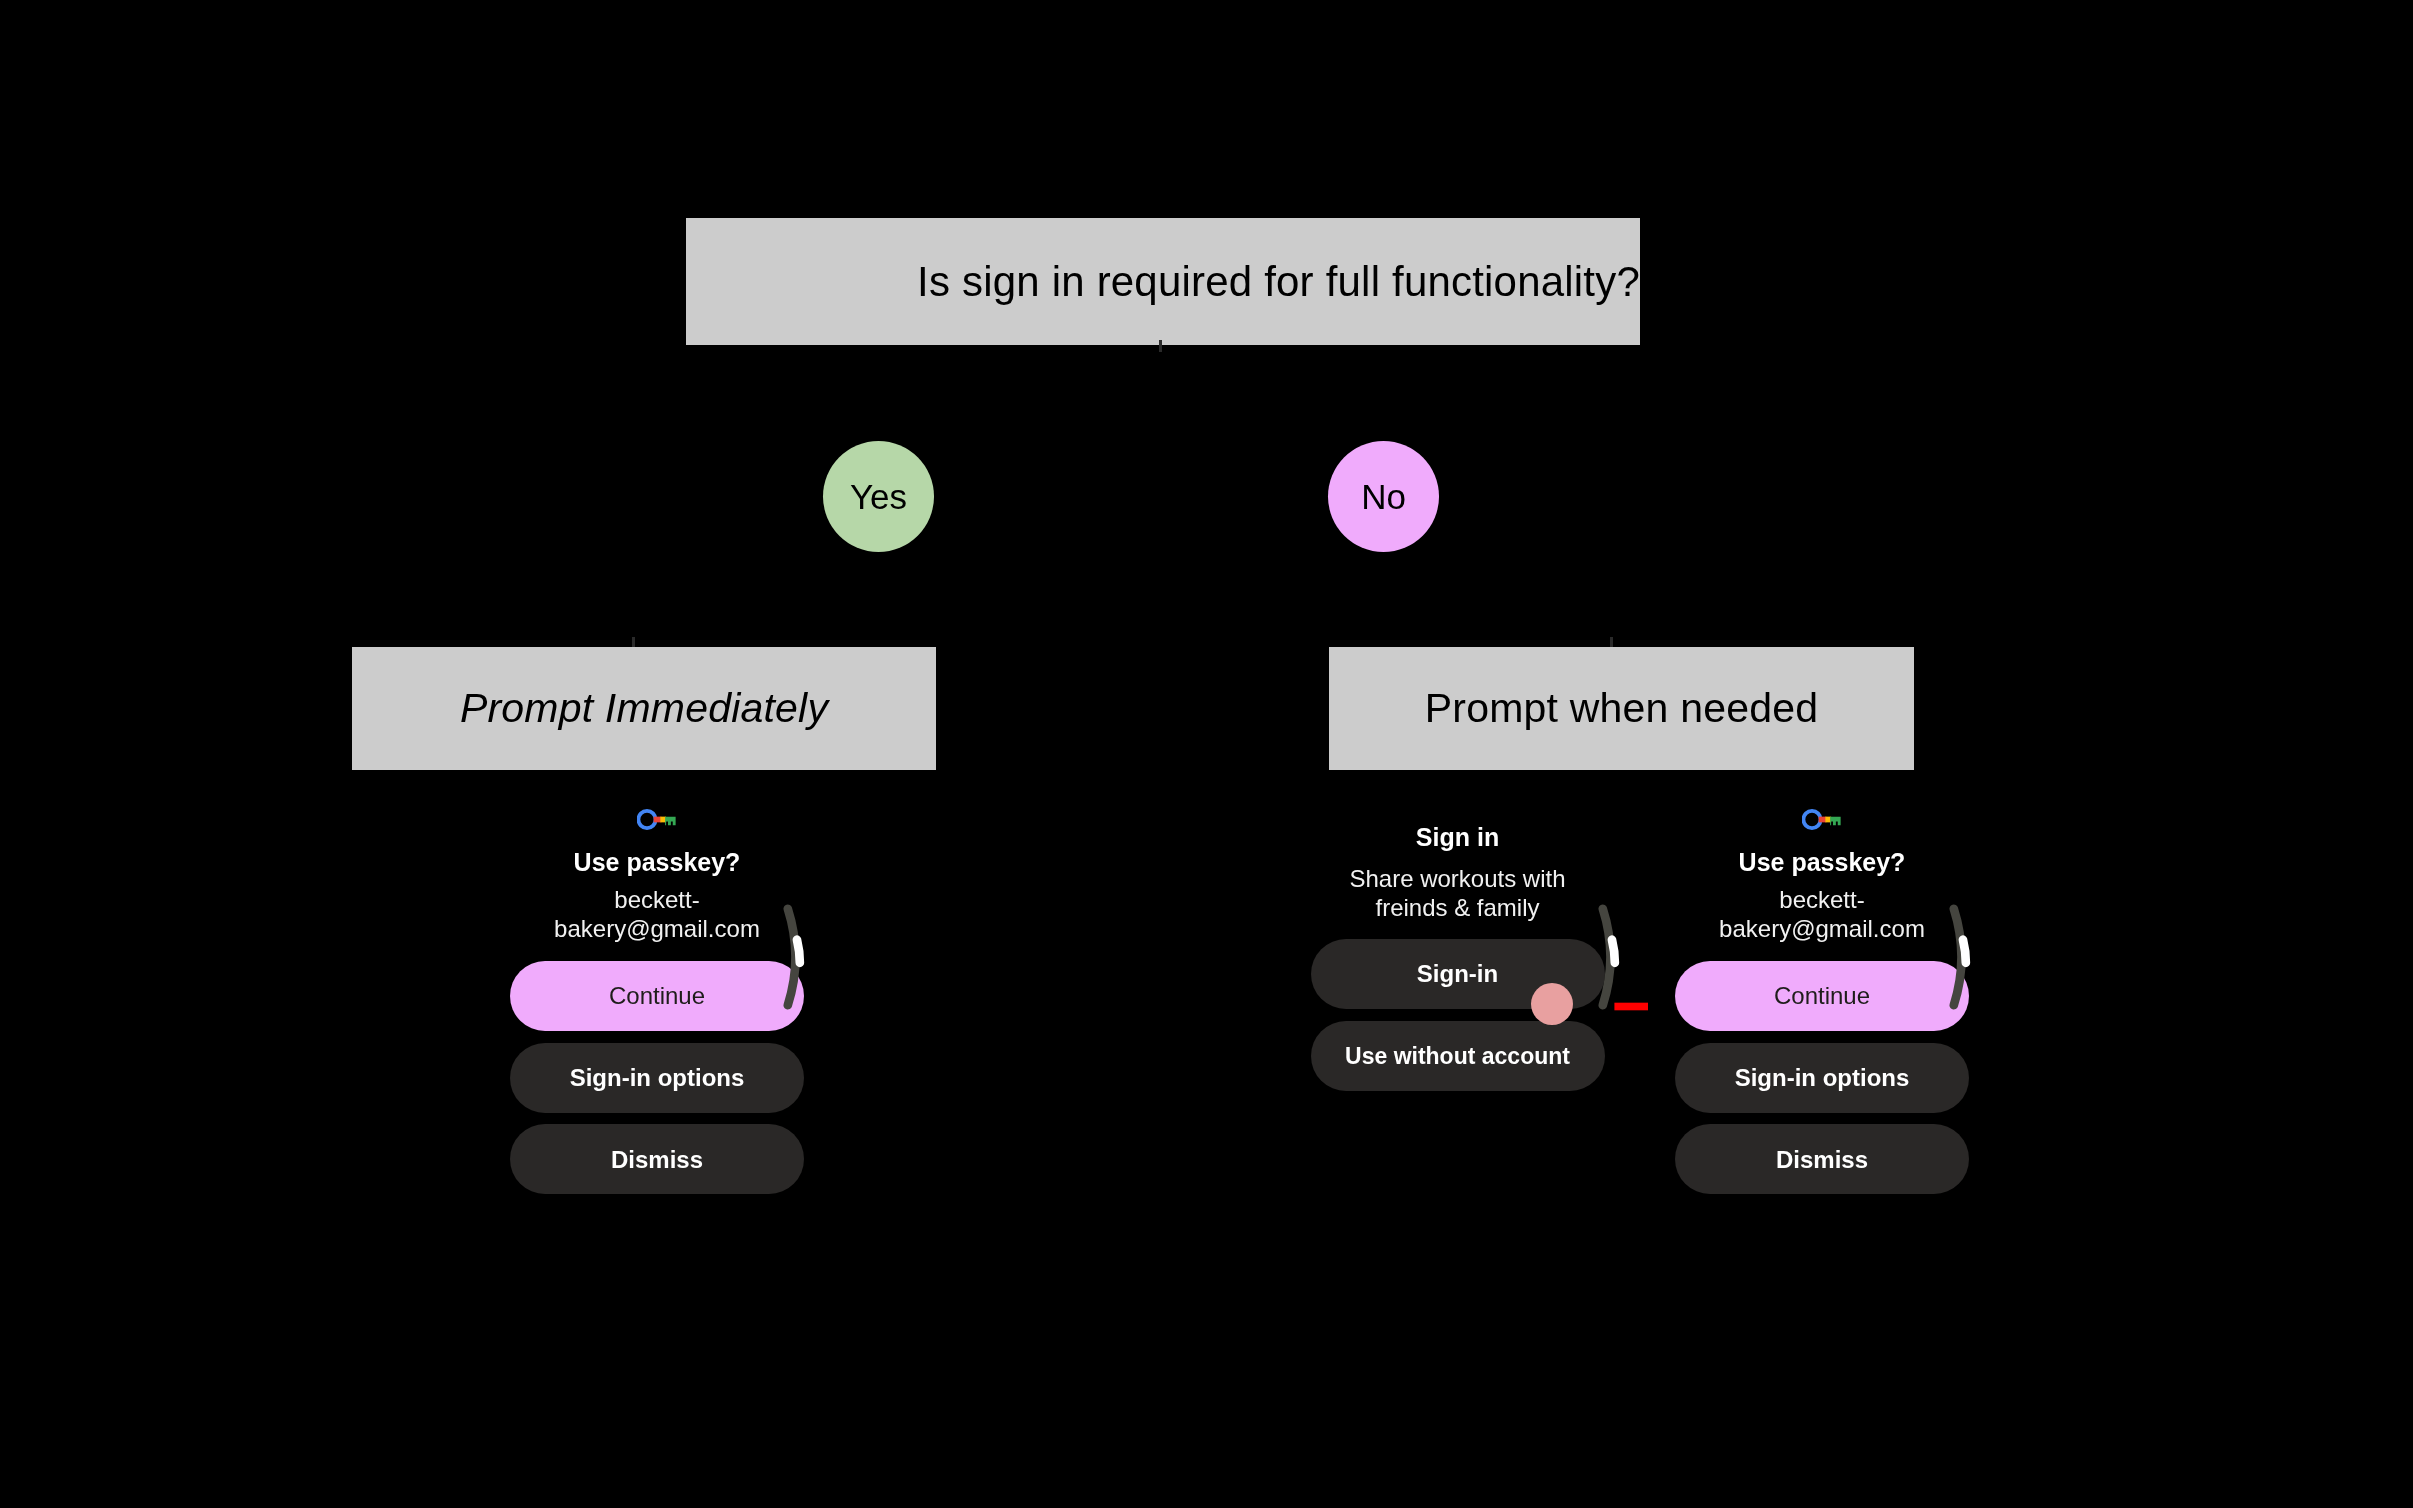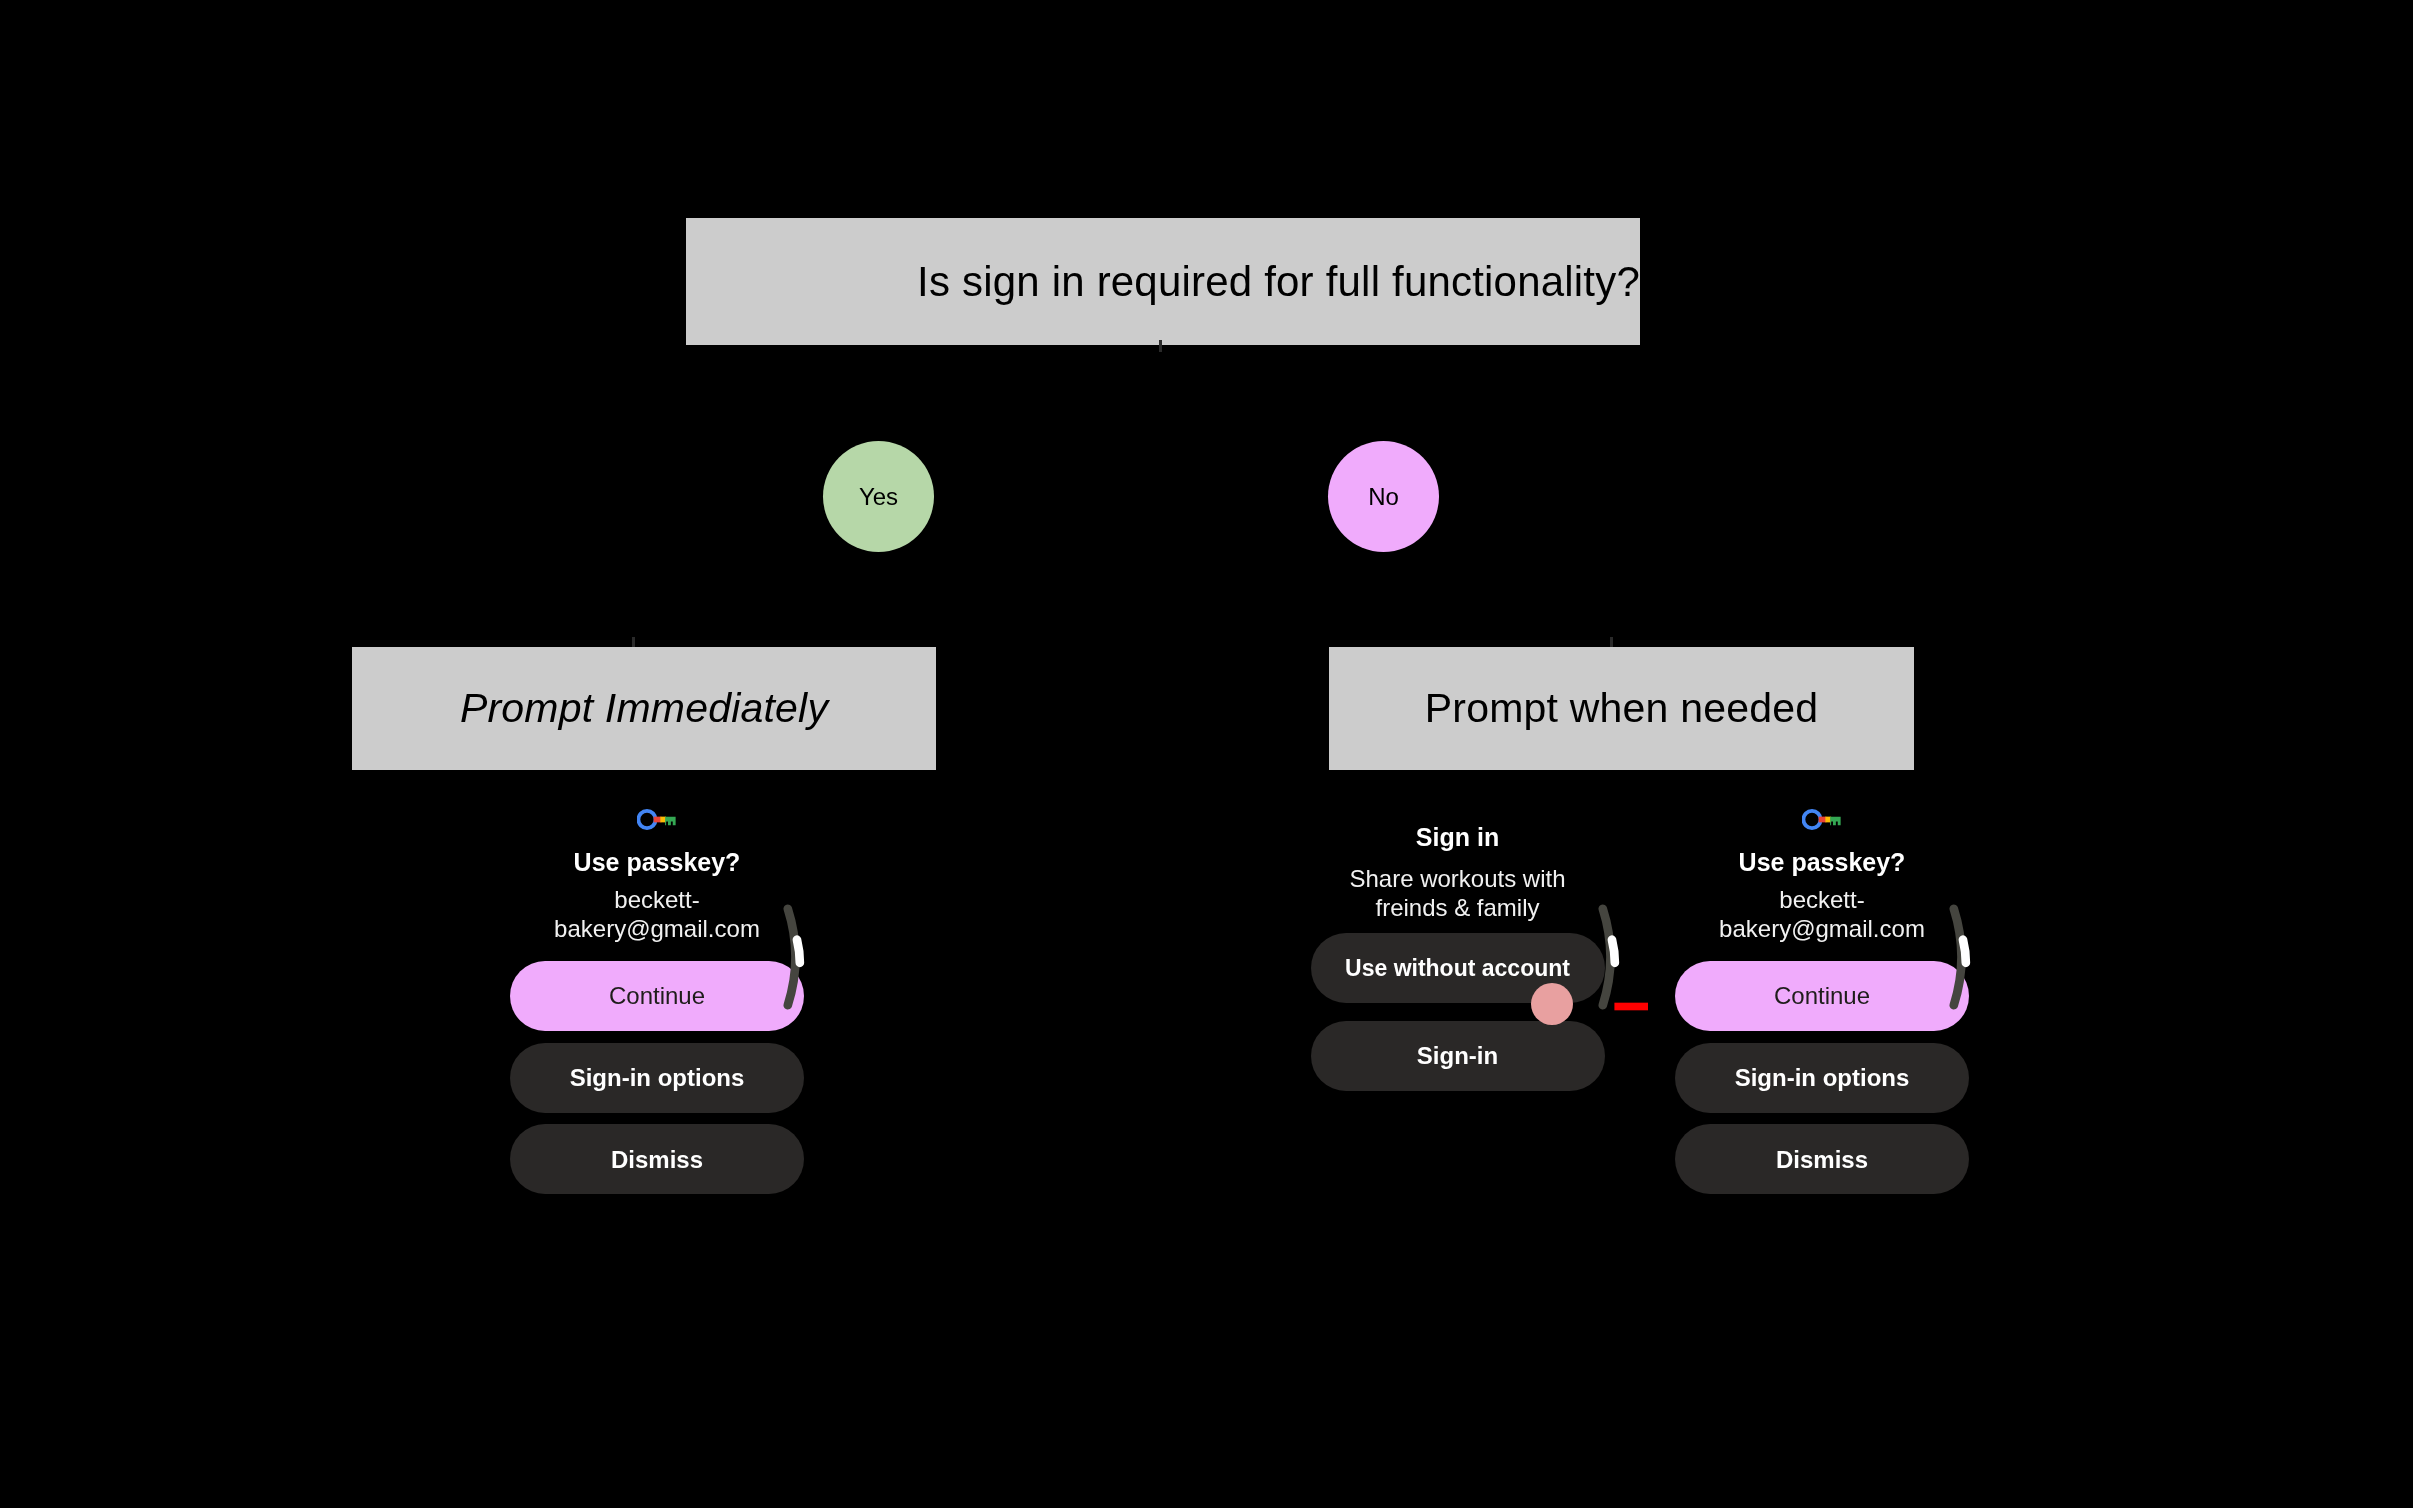--- a/index.html
+++ b/index.html
@@ -53,21 +53,21 @@
   }
 
   
   .decision-circle {
     position: absolute;
     border-radius: 50%;
     display: flex;
     align-items: center;
     justify-content: center;
     color: #000000;
-    font-size: 24px;
+    font-size: 35px;
   }
   #circle-yes {
     left: 823px;
     top: 441px;
     width: 111px;
     height: 111px;
     background: #b6d7a8;
   }
   #circle-no {
     left: 1328px;
@@ -208,22 +208,22 @@
     <path d="M8 6 Q24 56 8 106" fill="none" stroke="#45453f" stroke-width="9" stroke-linecap="round"></path>
     <path d="M17.5 38 Q20.5 50 20.5 62" fill="none" stroke="#ffffff" stroke-width="9" stroke-linecap="round"></path>
   </svg>
 </span>
 
 <div class="watch-screen" style="left:1308px; top:823px; width:299px;">
 
   <span class="screen-title">Sign in</span>
   <span class="screen-subtitle" style="width:261px; margin-top:13.5px;">Share workouts with freinds &amp; family</span>
 
+  <button class="btn btn-secondary" style="width:294px; height:70px; margin-top:17.4px;">Sign-in</button>
   <button class="btn btn-secondary" style="width:294px; height:70px; margin-top:11.6px; font-size:23px;">Use without account</button>
-  <button class="btn btn-secondary" style="width:294px; height:70px; margin-top:17.4px;">Sign-in</button>
 </div>
 
 <span class="touch-dot" style="left:1531px; top:983px; width:42px; height:42px;"></span>
 
 <span class="arc-scrollbar" style="left:1595px; top:903px;">
   <svg width="31" height="108" viewBox="0 0 32 112" xmlns="http://www.w3.org/2000/svg">
     <path d="M8 6 Q24 56 8 106" fill="none" stroke="#45453f" stroke-width="9" stroke-linecap="round"></path>
     <path d="M17.5 38 Q20.5 50 20.5 62" fill="none" stroke="#ffffff" stroke-width="9" stroke-linecap="round"></path>
   </svg>
 </span>

